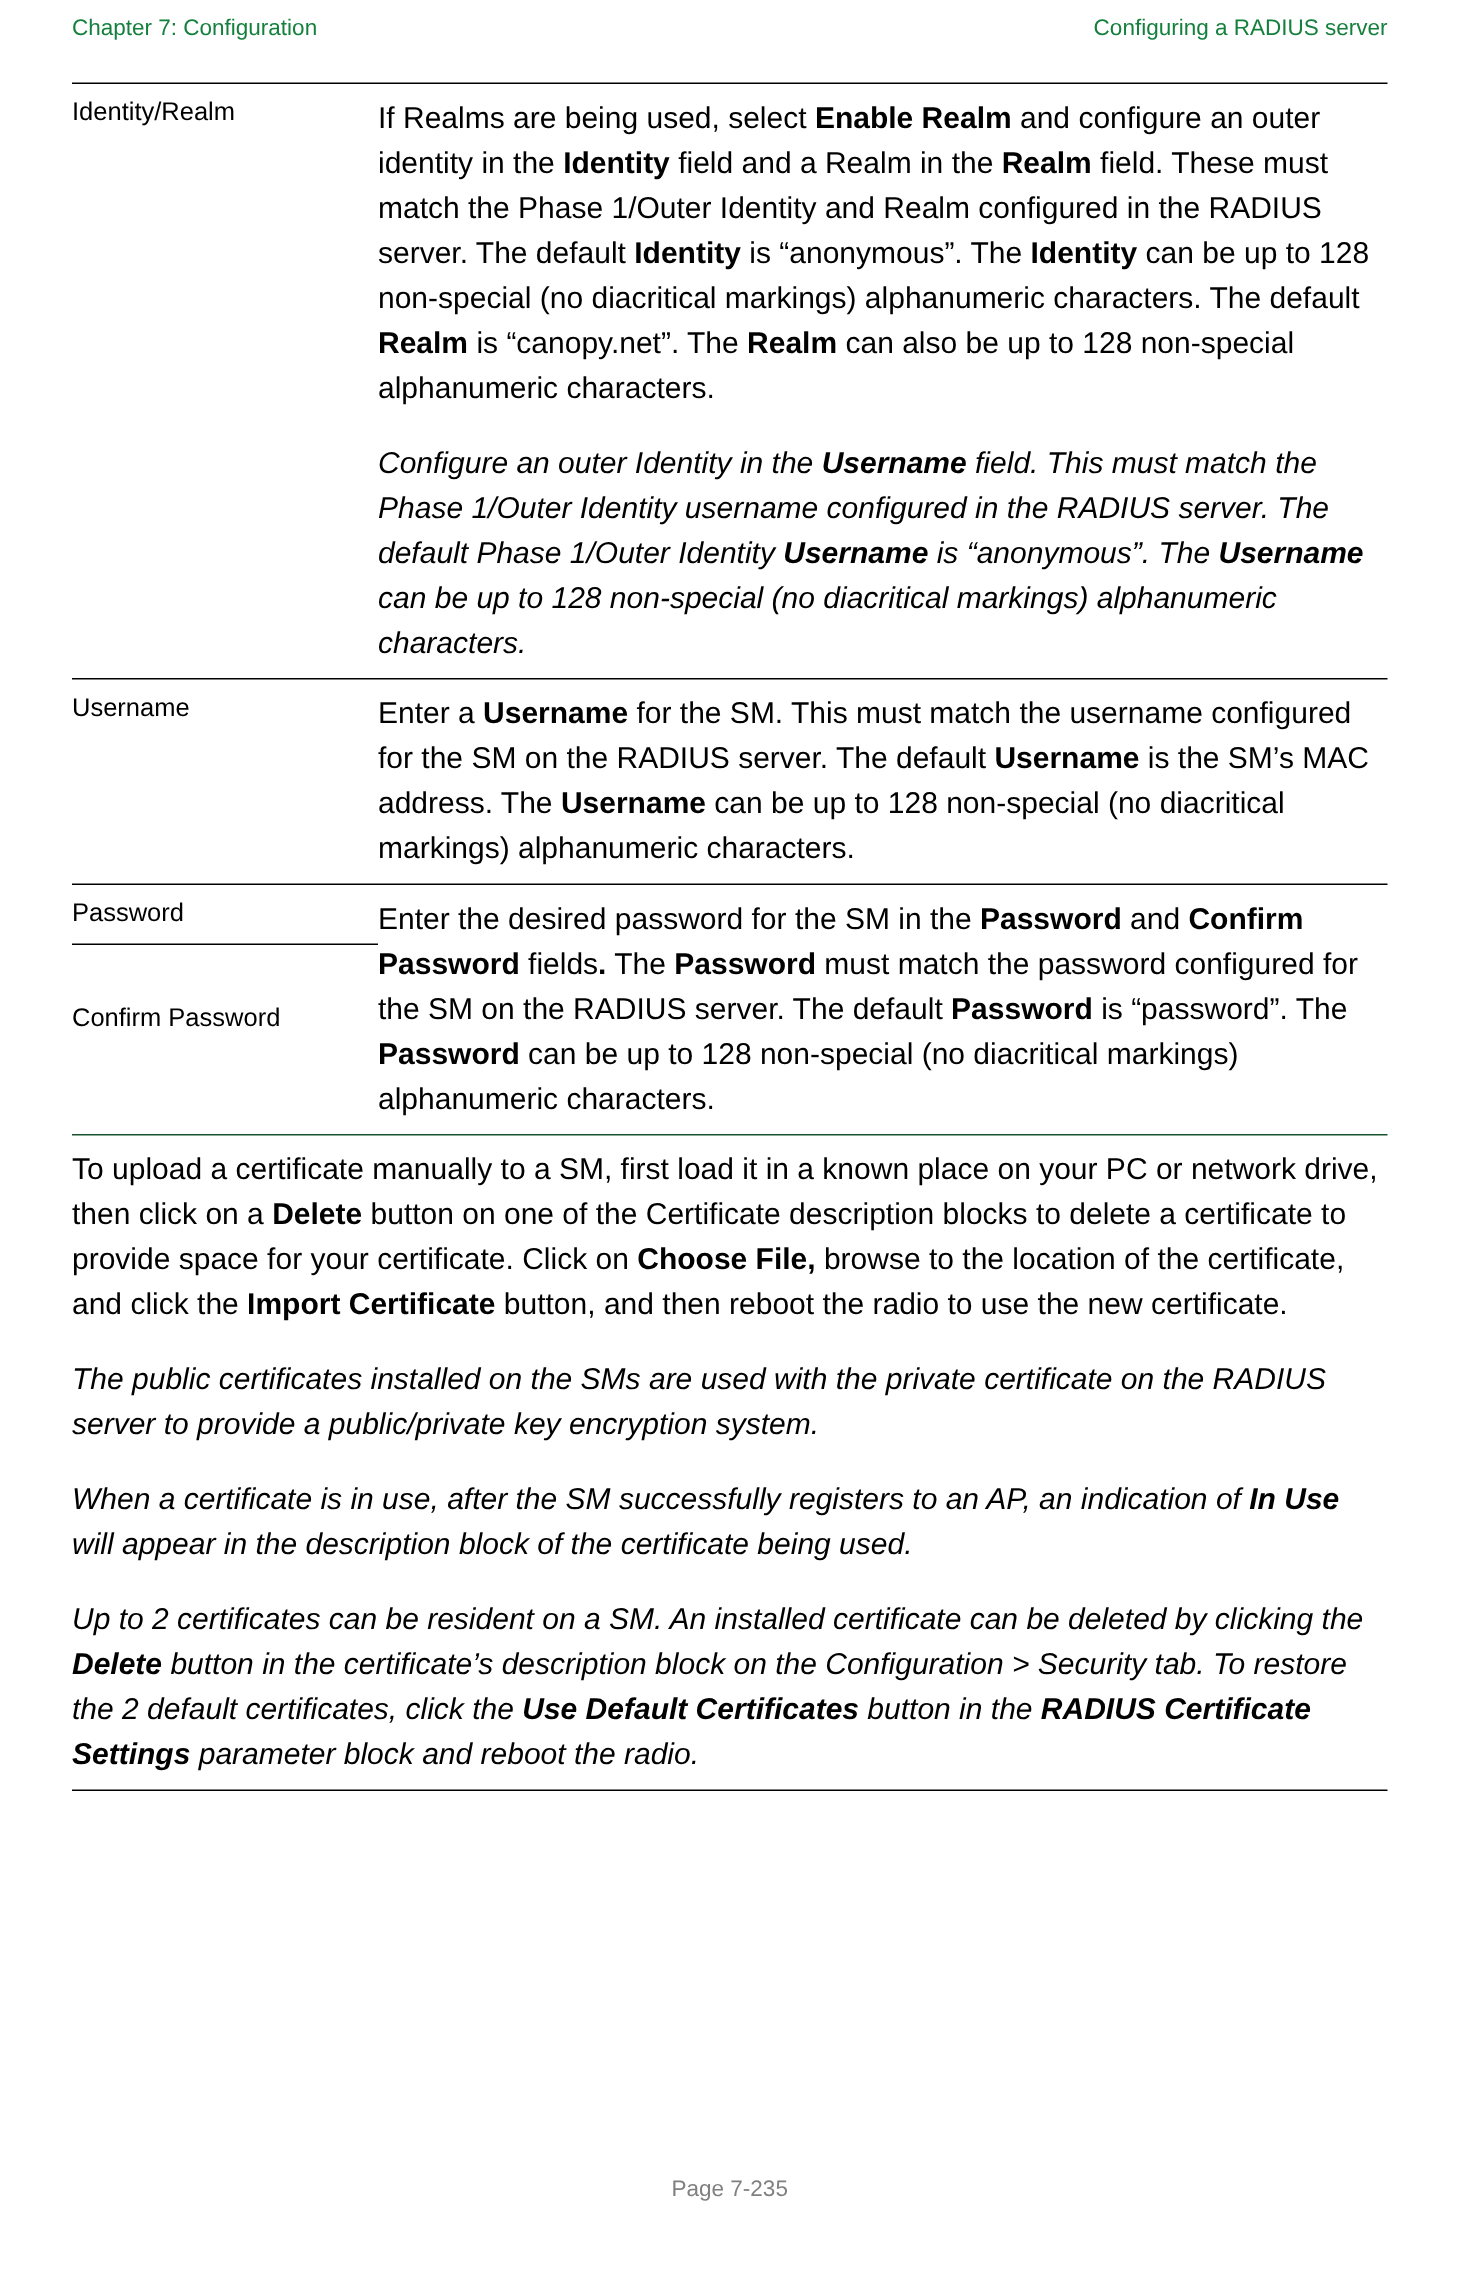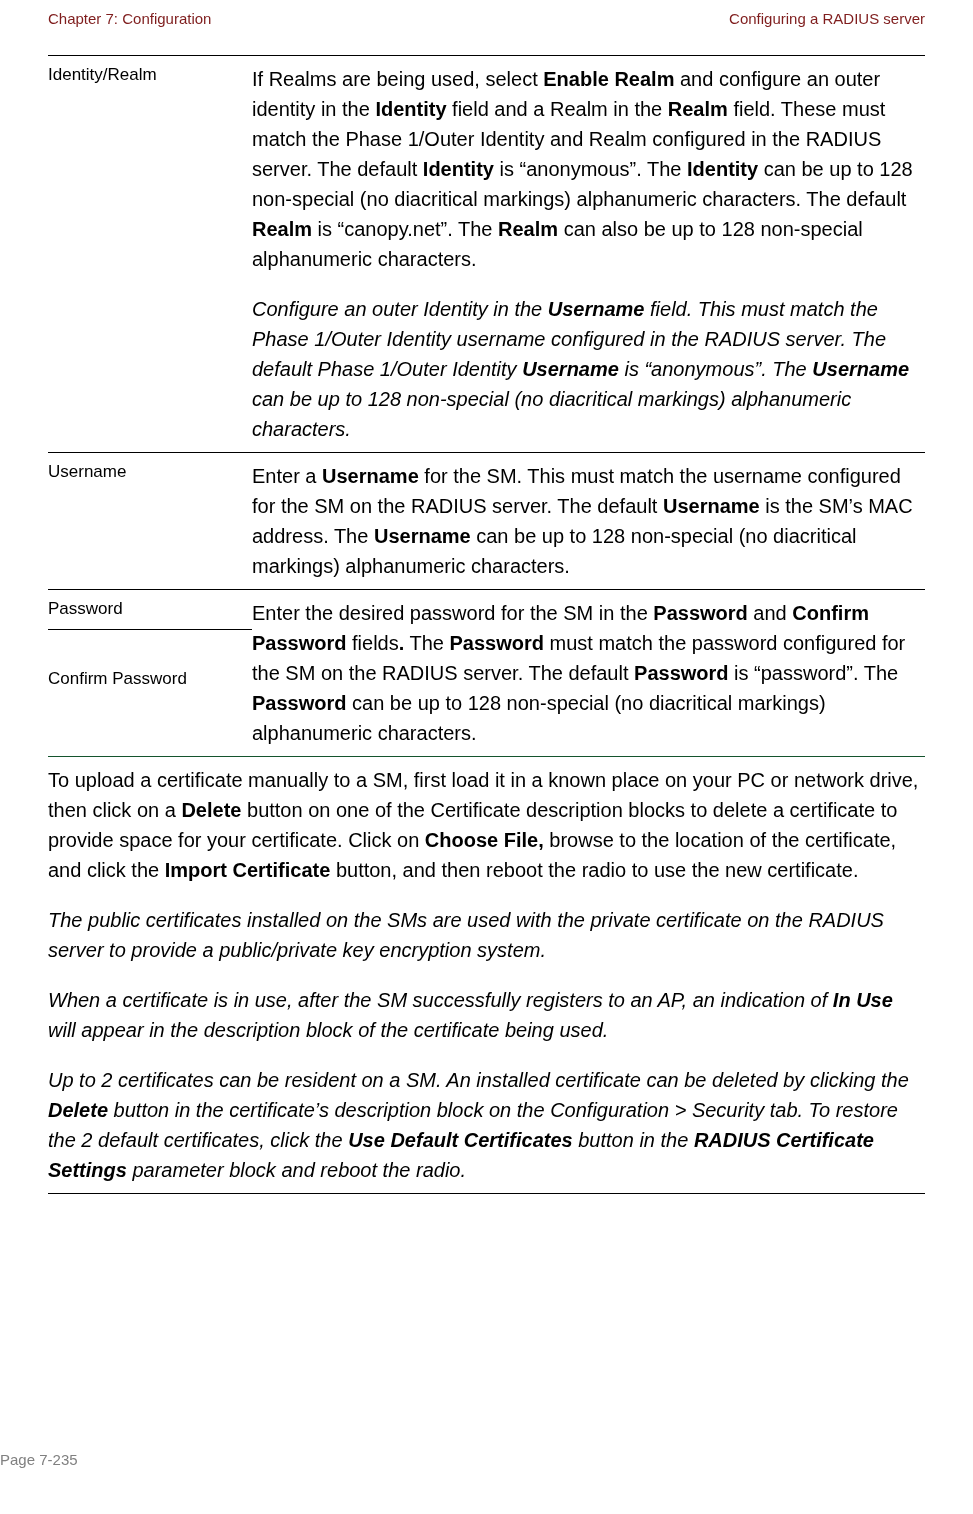--- a/index.html
+++ b/index.html
@@ -8,21 +8,21 @@
       height: 1514px;
       font-family: Arial, Helvetica, sans-serif;
       background: #fff;
       color: #000;
       position: relative;
       padding: 10px 48px 0 48px;
     }
     .header {
       display: flex;
       justify-content: space-between;
-      color: #7f1d1d;
+      color: #15803d;
       font-size: 15px;
       margin-bottom: 28px;
     }
     .content {
       border-top: 1px solid #000;
     }
     .row {
       display: flex;
       border-bottom: 1px solid #000;
     }
@@ -47,21 +47,21 @@
     }
     .cell-right p + p {
       margin-top: 20px;
       font-style: italic;
     }
     .page-footer {
       position: absolute;
       bottom: 46px;
       left: 0;
       width: 100%;
-      text-align: left;
+      text-align: center;
       color: #808080;
       font-size: 15px;
     }
     b { font-weight: bold; }
   </style>
 </head>
 <body>
 
 <div class="header">
   <span>Chapter 7:  Configuration</span>

